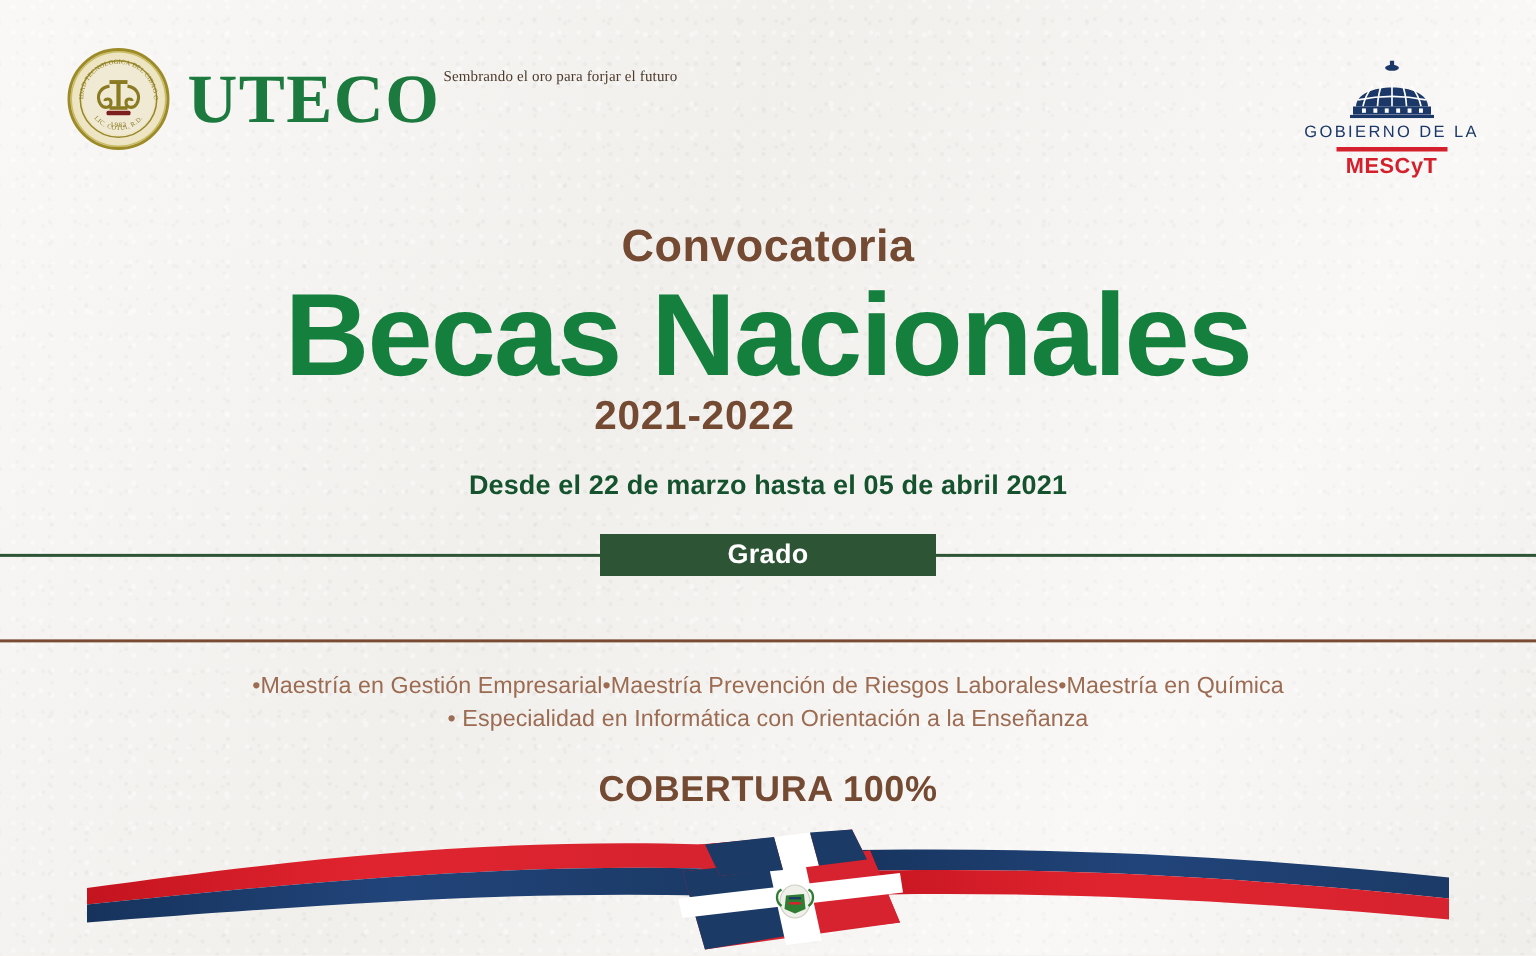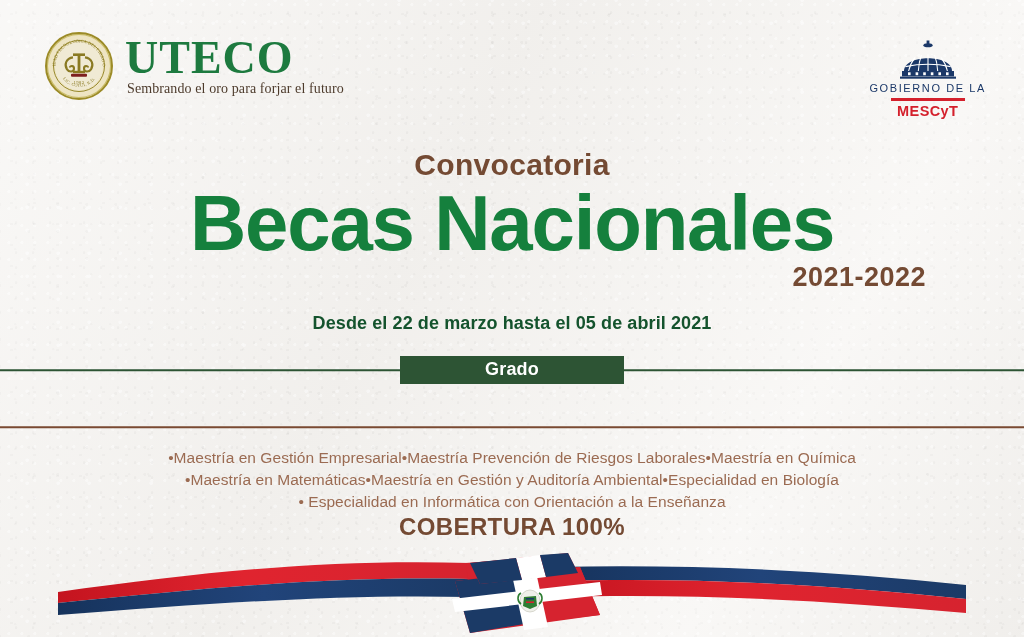--- a/index.html
+++ b/index.html
@@ -74,32 +74,32 @@
   .uteco-seal .arc-text {
     position: absolute; inset: 0;
   }
   .uteco-seal .arc-text svg { width: 100%; height: 100%; display: block; }
   .uteco-seal .emblem {
     position: absolute; left: 50%; top: 50%;
     transform: translate(-50%,-52%);
     width: 34px; height: 30px;
   }
 
-  .uteco-word-wrap { display: flex; flex-direction: column; line-height: 1; }
+  .uteco-word-wrap { display: flex; line-height: 1; }
   .uteco-word {
     font-family: "Liberation Serif", serif;
     font-weight: bold;
     font-size: 46px;
     letter-spacing: 1px;
     color: #1d7a3f;
     line-height: .95;
   }
   .uteco-tagline {
     font-family: "Liberation Serif", serif;
-    font-size: 14px;
+    font-size: 10px;
     color: #4d3b2c;
     letter-spacing: .1px;
     margin-top: 3px;
     margin-left: 2px;
   }
 
   
   .gob-lockup {
     position: absolute;
     right: 38px; top: 40px;
@@ -138,21 +138,20 @@
   .headline {
     font-size: 78px; font-weight: bold;
     color: #15803d; letter-spacing: -1.2px;
     line-height: 1.02;
     margin-top: 4px;
   }
   .years {
     font-size: 27px; font-weight: bold;
     color: #744a33; letter-spacing: .5px;
     margin-top: -2px; padding-right: 98px;
-    text-align: right;
   }
   .daterange {
     font-size: 18px; font-weight: bold;
     color: #14532d; letter-spacing: .1px;
     margin-top: 20px;
   }
 
   
   .section { position: absolute; left: 0; right: 0; }
   .section-banner {
@@ -298,21 +297,20 @@
       <div class="chip grado-chip">Grado</div>
     </div>
   </div>
 
   <div class="section layer" style="top:414px;">
     <div class="section-banner">
       <div class="rule post-rule"></div>
     </div>
     <div class="section-list post-list">
       <div>•Maestría en Gestión Empresarial•Maestría Prevención de Riesgos  Laborales•Maestría en Química</div>
-      <div>•Maestría en Matemáticas•Maestría en Gestión y Auditoría Ambiental•Especialidad en Biología</div>
       <div>• Especialidad en Informática con Orientación a la Enseñanza</div>
     </div>
   </div>
 
   <div class="coverage layer">
     <div class="coverage-main">COBERTURA 100%</div>
   </div>
 
   <div class="flag-ribbon layer">
     <svg viewBox="0 0 1024 86" xmlns="http://www.w3.org/2000/svg" preserveAspectRatio="none">

